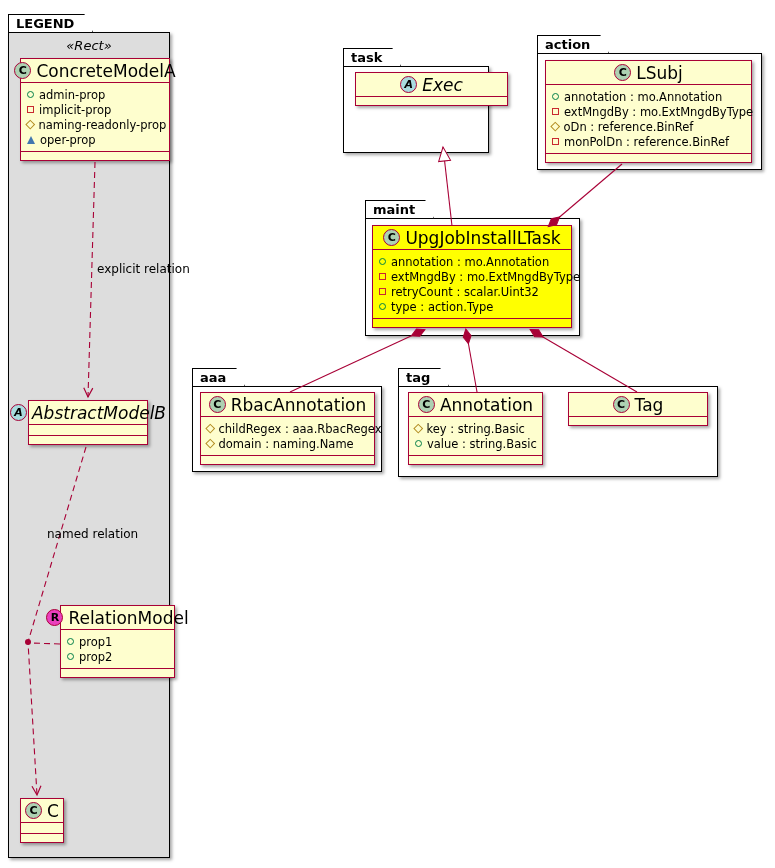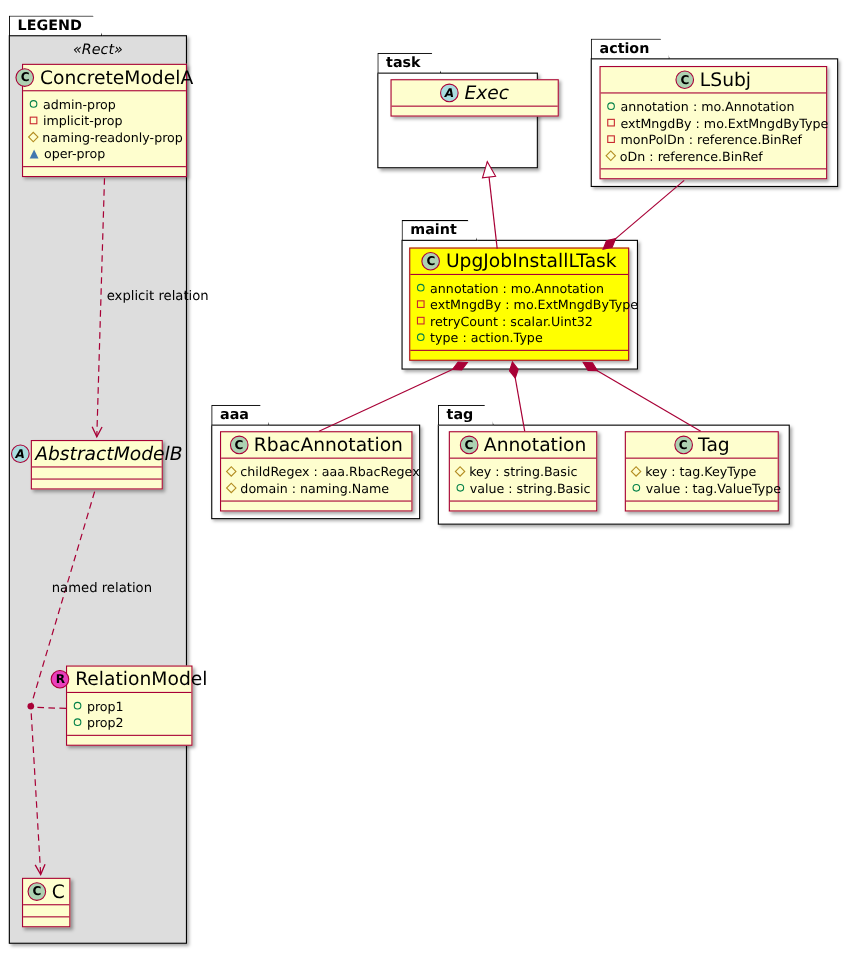--- a/index.html
+++ b/index.html
@@ -169,26 +169,26 @@
     <div class="class-props">
       <div class="prop-row">
         <span class="vis" data-vis="public"></span>
         <span class="prop-text">annotation : mo.Annotation</span>
       </div>
       <div class="prop-row">
         <span class="vis" data-vis="private"></span>
         <span class="prop-text">extMngdBy : mo.ExtMngdByType</span>
       </div>
       <div class="prop-row">
+        <span class="vis" data-vis="protected"></span>
+        <span class="prop-text">oDn : reference.BinRef</span>
+      </div>
+      <div class="prop-row">
         <span class="vis" data-vis="private"></span>
         <span class="prop-text">monPolDn : reference.BinRef</span>
-      </div>
-      <div class="prop-row">
-        <span class="vis" data-vis="protected"></span>
-        <span class="prop-text">oDn : reference.BinRef</span>
       </div>
     </div>
     <div class="class-methods"></div>
   </div>
 </div>
 
 <div class="package" style="left:365px; top:200px; width:215px; height:136px;">
   <div class="pkg-tab"><span>maint</span></div>
   <div class="pkg-body"></div>
 
@@ -261,30 +261,20 @@
         <span class="prop-text">value : string.Basic</span>
       </div>
     </div>
     <div class="class-methods"></div>
   </div>
 
   <div class="class-box" style="left:170px; top:24px; width:140px;" data-kind="class">
     <div class="class-header">
       <span class="badge">C</span>
       <span class="class-name">Tag</span>
-    </div>
-    <div class="class-props">
-      <div class="prop-row">
-        <span class="vis" data-vis="protected"></span>
-        <span class="prop-text">key : tag.KeyType</span>
-      </div>
-      <div class="prop-row">
-        <span class="vis" data-vis="public"></span>
-        <span class="prop-text">value : tag.ValueType</span>
-      </div>
     </div>
     <div class="class-methods"></div>
   </div>
 </div>
 
 <svg class="overlay" width="775" height="868" viewBox="0 0 775 868">
   <defs>
     <marker id="m-diamond" markerUnits="userSpaceOnUse" markerWidth="18" markerHeight="12" refX="15" refY="5.5" orient="auto">
       <path d="M1,5.5 L8.5,1.5 L16,5.5 L8.5,9.5 Z" fill="#A80036" stroke="#A80036"></path>
     </marker>

